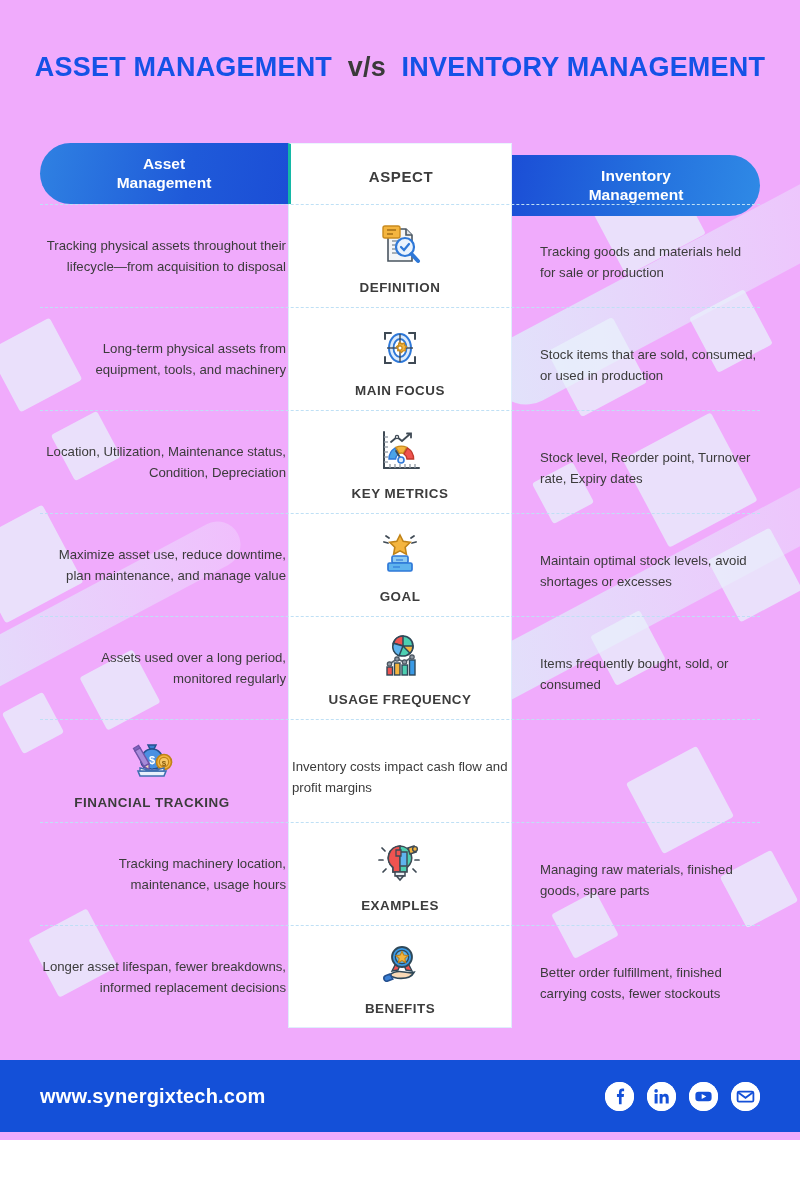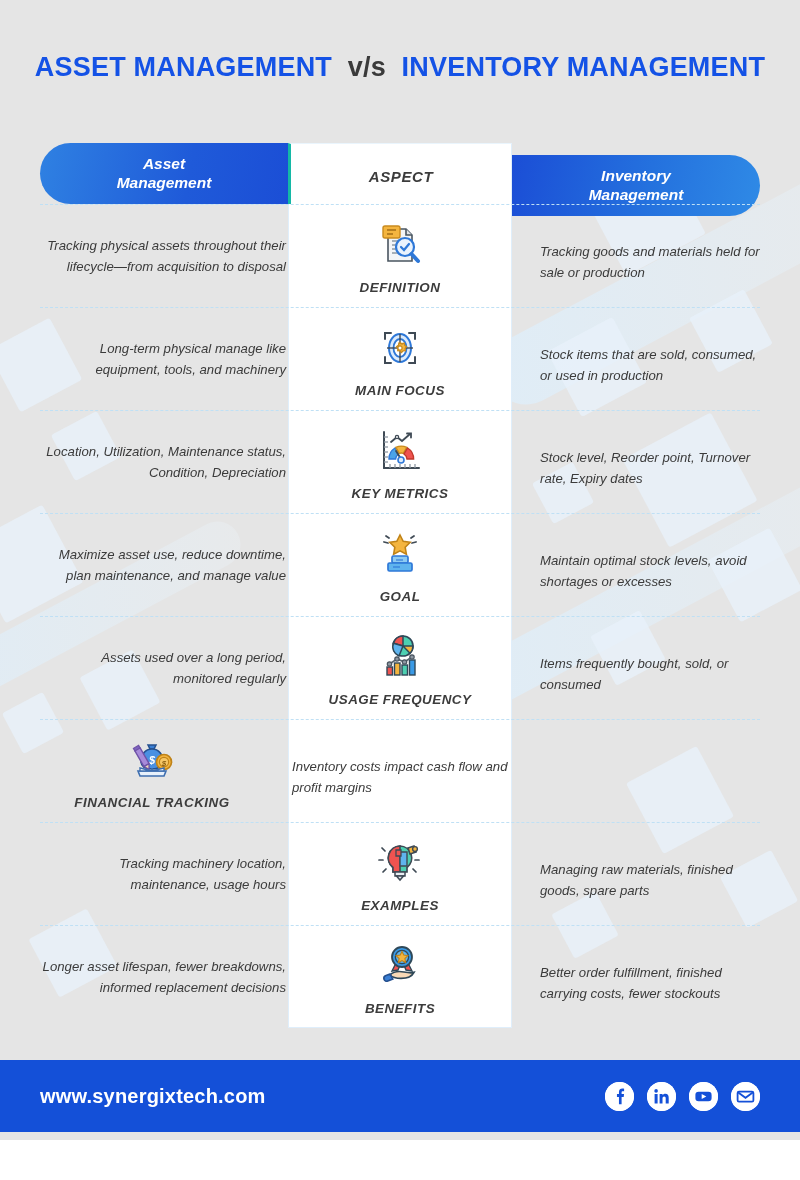--- a/index.html
+++ b/index.html
@@ -5,21 +5,21 @@
   * { box-sizing: border-box; margin: 0; padding: 0; }
   html, body {
     width: 800px; height: 1180px;
     font-family: "Liberation Sans", sans-serif;
     background: #ffffff;
     overflow: hidden;
   }
   #page {
     position: relative;
     width: 800px; height: 1140px;
-    background: #e5e5e5;
+    background: #f0abfc;
     overflow: hidden;
   }
 
   
   .bg-layer { position: absolute; inset: 0; overflow: hidden; pointer-events: none; }
   .bg-sq {
     position: absolute;
     background: #e8f2fb;
     opacity: .75;
     transform: rotate(-28deg);
@@ -42,21 +42,20 @@
     white-space: nowrap;
   }
   .t-blue   { color: #1452e6; }
   .t-dark   { color: #3a3a3a; font-weight: bold; }
   .t-blue2  { color: #1452e6; }
 
   
   .table {
     position: absolute; left: 40px; top: 143px;
     width: 720px;
-    font-style: italic;
   }
   .row { position: relative; display: flex; align-items: stretch; }
 
   .col-left   { width: 248px; flex: 0 0 248px; }
   .col-mid    { width: 224px; flex: 0 0 224px; }
   .col-right  { width: 248px; flex: 0 0 248px; margin-top: 12px; }
 
   
   .head-row { height: 61px; }
   .pill {
@@ -217,21 +216,21 @@
               <path d="M27 27l3 3 5-6" fill="none" stroke="#2e78d8" stroke-width="2.2" stroke-linecap="round"></path>
               <line x1="37.5" y1="34" x2="44" y2="41" stroke="#2e78d8" stroke-width="4" stroke-linecap="round"></line>
             </svg>
           </div>
           <div class="aspect-label">DEFINITION</div>
         </div>
         <div class="col-right cell-text cell-right">Tracking goods and materials held for sale or production</div>
       </div>
 
       <div class="drow">
-        <div class="col-left cell-text cell-left">Long-term physical manage like equipment, tools, and machinery</div>
+        <div class="col-left cell-text cell-left">Long-term physical assets from equipment, tools, and machinery</div>
         <div class="col-mid cell-mid">
           <div class="icon-box">
             <svg width="50" height="50" viewBox="0 0 50 50">
               <g fill="none" stroke="#3f4a55" stroke-width="2" stroke-linecap="round">
                 <path d="M10 16V10h6"></path>
                   <path d="M40 16V10h-6"></path>
                 <path d="M10 34v6h6"></path>
                   <path d="M40 34v6h-6"></path>
               </g>
               <ellipse cx="25" cy="25" rx="11" ry="14" fill="#dcebfb" stroke="#2e78d8" stroke-width="2"></ellipse>

